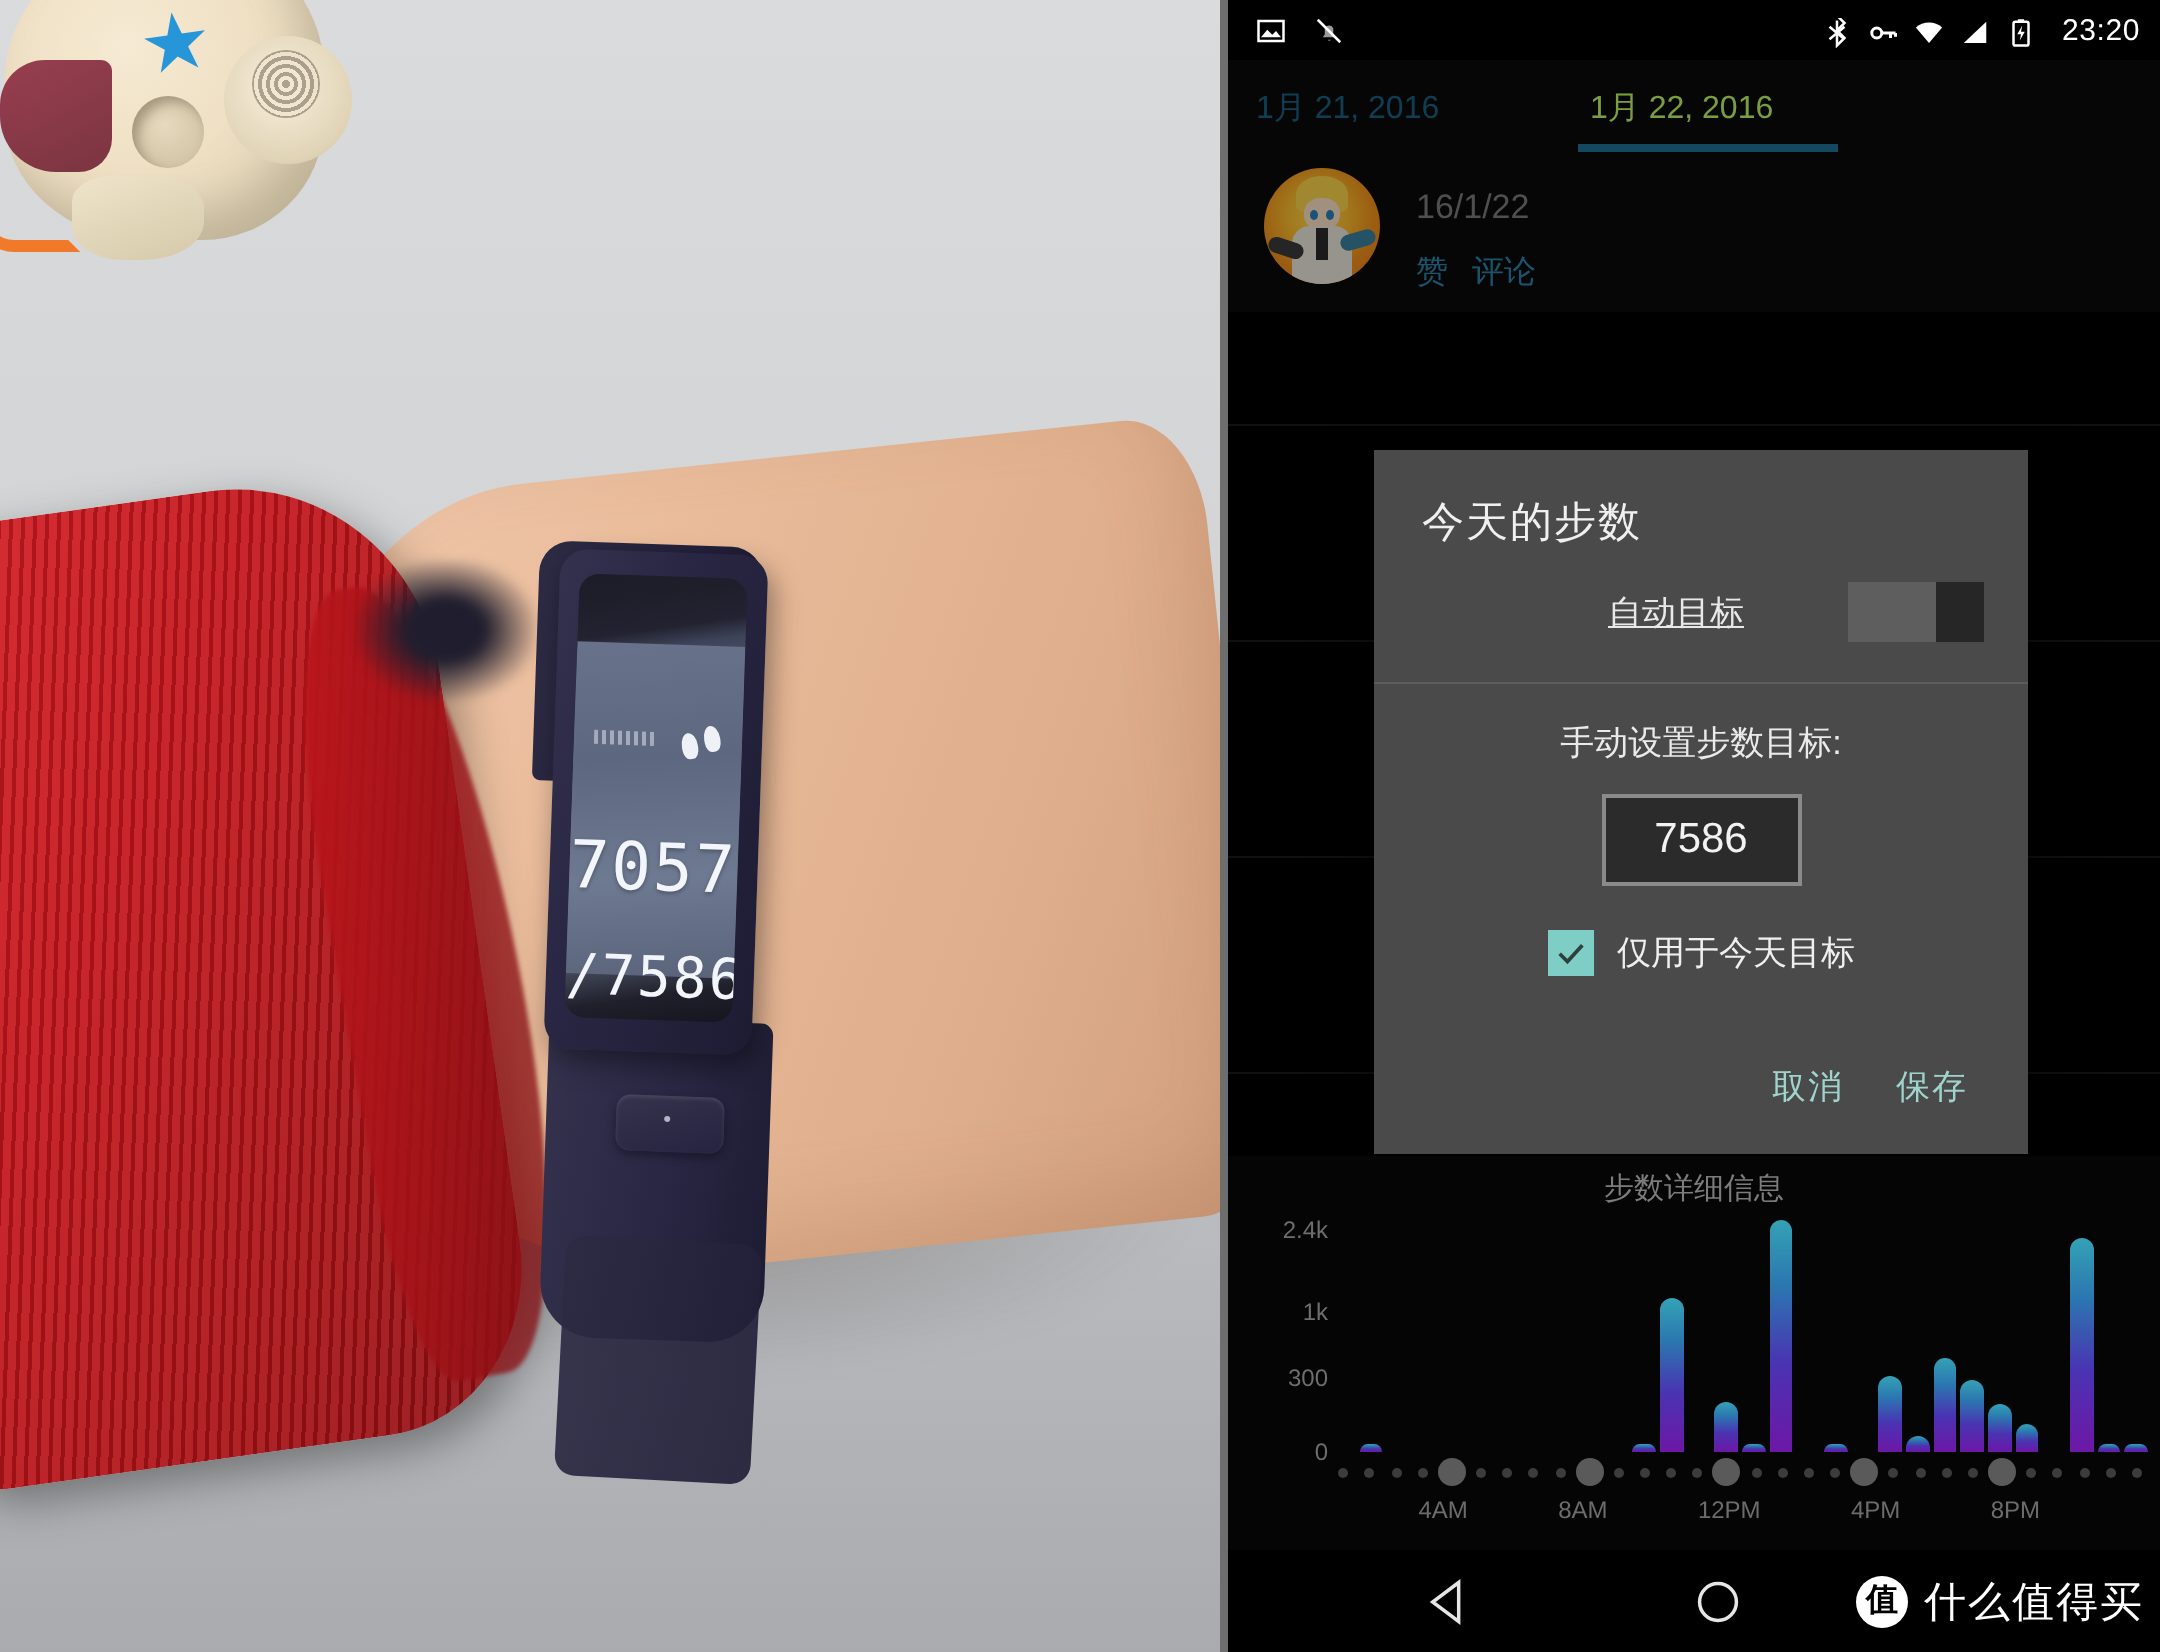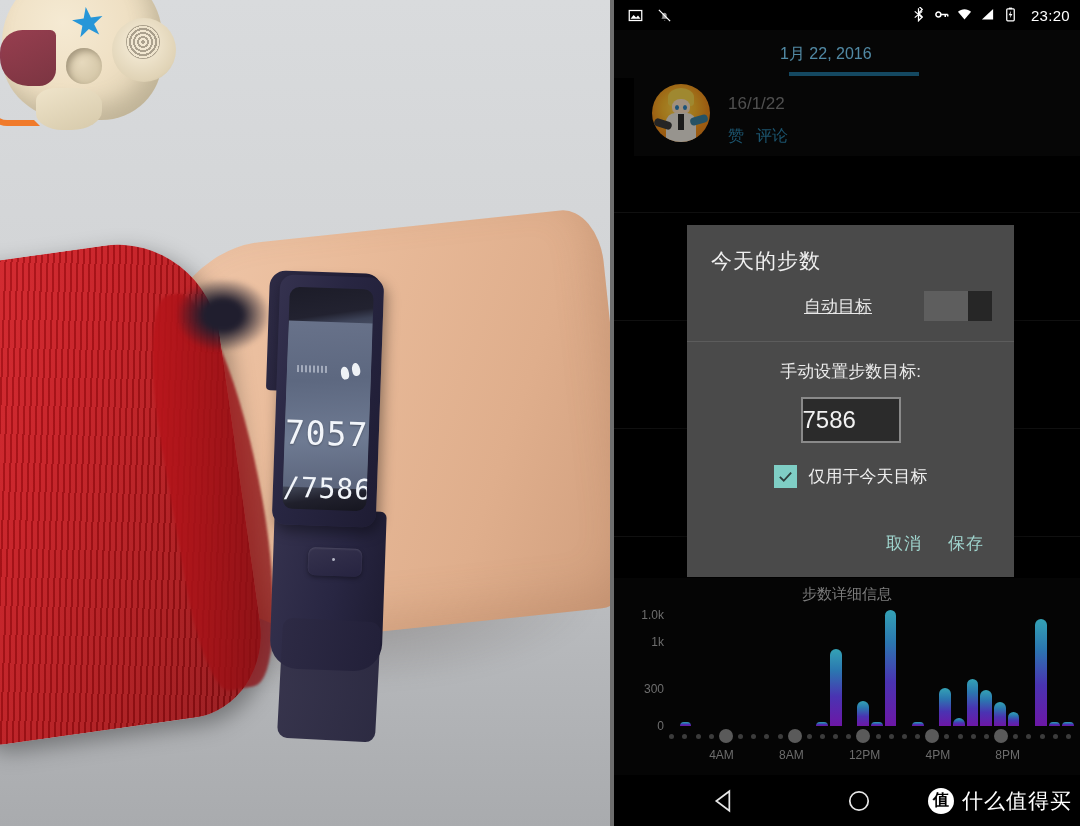--- a/index.html
+++ b/index.html
@@ -245,21 +245,21 @@
 
   
   .statusbar {
     position: relative; height: 30px;
     background: #000;
     display: flex; align-items: center;
     padding: 0 10px 0 14px;
     color: #fff;
   }
   .sb-left { display: flex; align-items: center; gap: 14px; }
-  .sb-right { margin-left: auto; display: flex; align-items: flex-start; gap: 8px; }
+  .sb-right { margin-left: auto; display: flex; align-items: flex-end; gap: 8px; }
   .sb-icon { width: 15px; height: 15px; display: block; }
   .sb-time {
     color: #fff; font-size: 15px; margin-left: 5px; letter-spacing: .3px;
   }
 
   
   .appbar {
     position: relative; height: 66px;
     background: #0a0a0a;
     display: flex; align-items: center;
@@ -278,33 +278,32 @@
     position: relative; height: 48px;
     background: #0a0a0a;
     display: flex; align-items: center;
   }
   .tab {
     color: #1d6e93; font-size: 16px;
     position: relative; height: 48px;
     display: flex; align-items: center;
   }
   .tab-prev { position: absolute; left: 14px; opacity: .85; }
-  .tab-active { position: absolute; left: 166px; color: #7dd3fc; }
+  .tab-active { position: absolute; left: 181px; color: #bef264; }
   .tab-underline {
     position: absolute; left: 175px; bottom: 2px;
     width: 130px; height: 4px; background: #1f6f96;
   }
 
   
   .postrow {
     position: relative; height: 78px;
     background: #0a0a0a;
     padding: 6px 0 0 18px;
     display: flex;
-    margin-left: 20px;
   }
   .avatar {
     width: 58px; height: 58px; border-radius: 50%;
     background: radial-gradient(circle at 46% 42%, #ffd84d 0%, #f7b52a 36%, #ef8f1c 62%, #e5761a 100%);
     position: relative; overflow: hidden; flex: 0 0 auto;
   }
   .av-hair {
     position: absolute; left: 16px; top: 4px; width: 26px; height: 18px;
     background: #f5d14a; border-radius: 52% 52% 18% 18%;
   }
@@ -371,22 +370,22 @@
   .dlg-divider { height: 1px; background: #5c5c5c; }
 
   .dlg-manual-label {
     text-align: center; color: #eaeaea; font-size: 17px;
     padding: 18px 0 14px;
   }
   .dlg-input-wrap { display: flex; justify-content: center; }
   .dlg-input {
     width: 100px; height: 46px;
     background: #2b2b2b; border: 2px solid #8a8a8a;
-    color: #f2f2f2; font-size: 24px;
-    text-align: left; line-height: 42px;
+    color: #f2f2f2; font-size: 21px;
+    text-align: center; line-height: 42px;
     font-family: "Liberation Sans", sans-serif;
   }
   .dlg-check-row {
     display: flex; align-items: center; justify-content: center;
     gap: 12px; padding: 22px 0 0;
   }
   .dlg-checkbox {
     width: 23px; height: 23px; background: #7fcec5;
     display: flex; align-items: center; justify-content: center;
     flex: 0 0 auto;
@@ -539,20 +538,21 @@
           <rect x="6" y="3" width="12" height="19" rx="1.5" fill="none" stroke="#fff" stroke-width="2"></rect>
           <rect x="9.5" y="1" width="5" height="2.5" fill="#fff"></rect>
           <path d="M13 6l-4 7h3l-1 5 4-7h-3z" fill="#fff"></path>
         </svg>
         <span class="sb-time">23:20</span>
       </div>
     </div>
 
 
     <div class="tabs">
+      <span class="tab tab-prev">1月 21, 2016</span>
       <span class="tab tab-active">1月 22, 2016</span>
       <span class="tab-underline"></span>
     </div>
 
     <div class="postrow">
       <div class="avatar">
         <div class="av-hair"></div>
         <div class="av-face"></div>
         <div class="av-eye1"></div>
         <div class="av-eye2"></div>
@@ -612,22 +612,22 @@
         <span class="dlg-btn">保存</span>
       </div>
     </div>
 
     <div class="chart">
       <div class="chart-title">步数详细信息</div>
       <div class="plot">
         <div class="ylabels">
             <span class="ylabel" style="top: 118px;">0</span>
             <span class="ylabel" style="top: 81.125px;">300</span>
-            <span class="ylabel" style="top: 34px;">1k</span>
-            <span class="ylabel" style="top: 7.375px;">1.0k</span>
+            <span class="ylabel" style="top: 48px;">1k</span>
+            <span class="ylabel" style="top: 7.375px;">2.4k</span>
           </div>
         <div class="bars">
             <div class="bar" style="height: 0px; background: transparent;"></div>
             <div class="bar" style="height: 4.425px;"></div>
             <div class="bar" style="height: 0px; background: transparent;"></div>
             <div class="bar" style="height: 0px; background: transparent;"></div>
             <div class="bar" style="height: 0px; background: transparent;"></div>
             <div class="bar" style="height: 0px; background: transparent;"></div>
             <div class="bar" style="height: 0px; background: transparent;"></div>
             <div class="bar" style="height: 0px; background: transparent;"></div>

